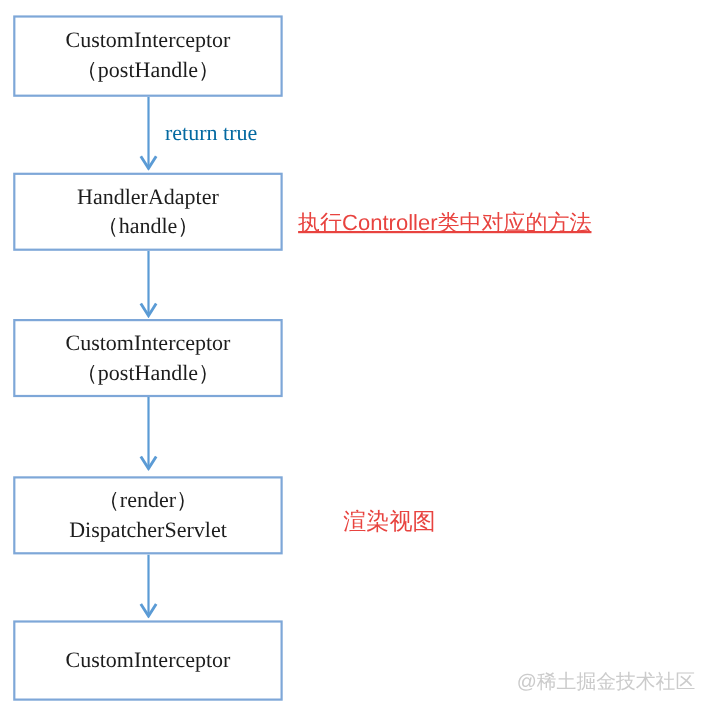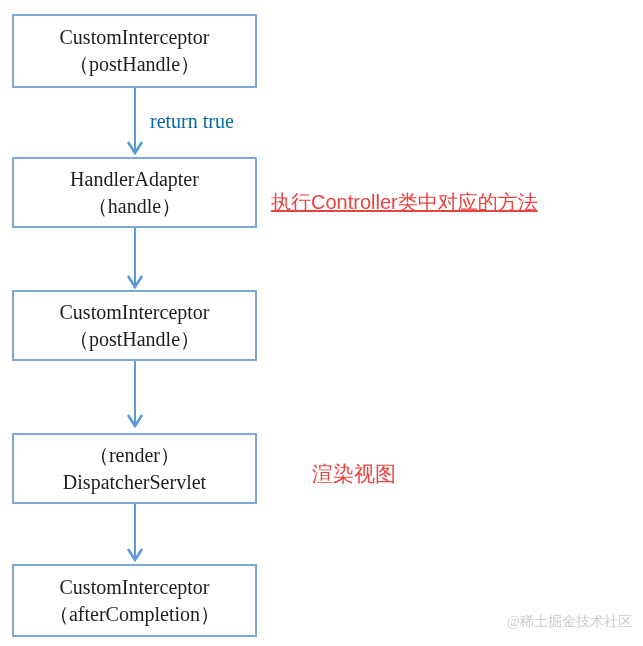--- a/index.html
+++ b/index.html
@@ -63,23 +63,23 @@
     font-family: "Liberation Sans", "DejaVu Sans", sans-serif;
     white-space: nowrap;
   }
   .annotation1 { left: 271px; top: 189px; font-size: 20px; text-decoration: underline; }
   .annotation2 { left: 268px; top: 460px; font-size: 21px; margin-left: 44px; }
 
   .watermark {
     position: absolute;
     right: 11px;
     bottom: 15px;
-    font-size: 14px;
+    font-size: 18px;
     color: var(--watermark, #cbcbcb);
-    font-family: Liberation Serif, serif;
+    font-family: Liberation Sans, sans-serif;
     white-space: nowrap;
   }
 </style>
 </head>
 <body>
 
 <div class="canvas">
 
   <div class="flow-box box1">
     <div>CustomInterceptor</div>
@@ -119,18 +119,17 @@
   </div>
   <div class="annotation annotation2">渲染视图</div>
 
   <svg class="arrow arrow4" viewBox="0 0 20 58">
     <line x1="10" y1="0" x2="10" y2="54" stroke="currentColor" stroke-width="2"></line>
     <polyline points="3,45 10,56 17,45" fill="none" stroke="currentColor" stroke-width="2.6"></polyline>
   </svg>
 
   <div class="flow-box box5">
     <div>CustomInterceptor</div>
-    <div>（afterCompletion）</div>
   </div>
 
   <div class="watermark">@稀土掘金技术社区</div>
 
 </div>
 
 </body></html>

